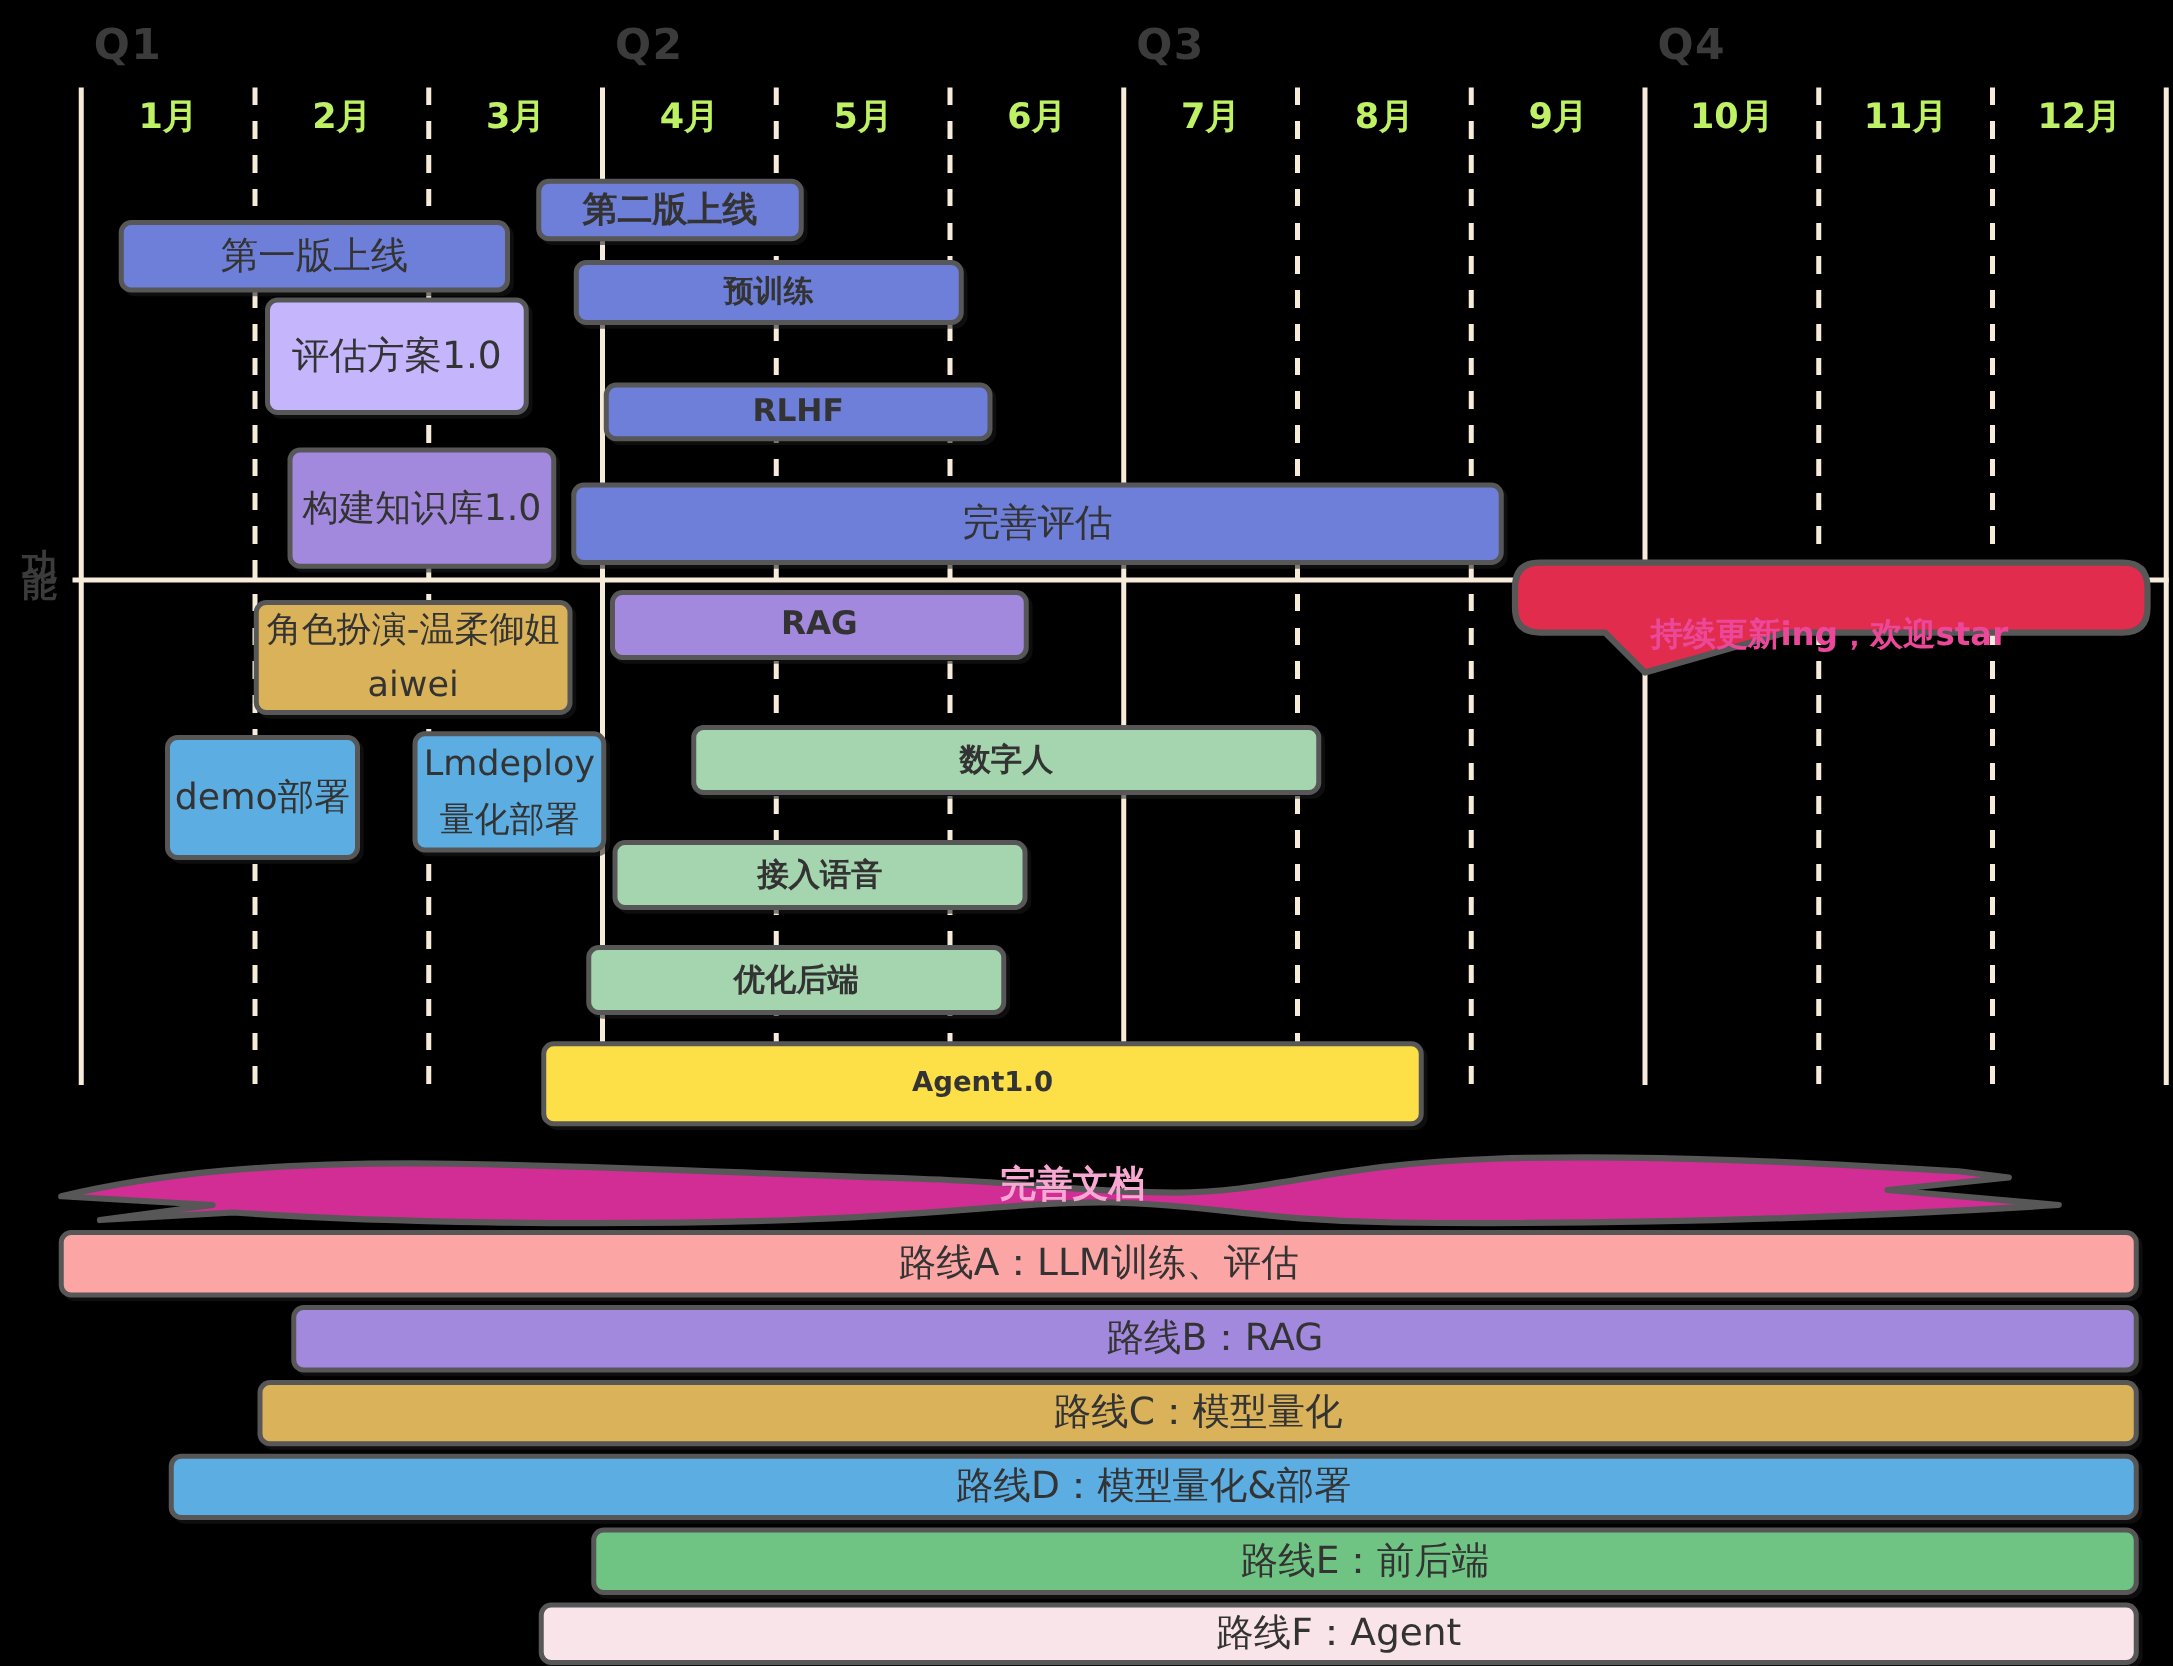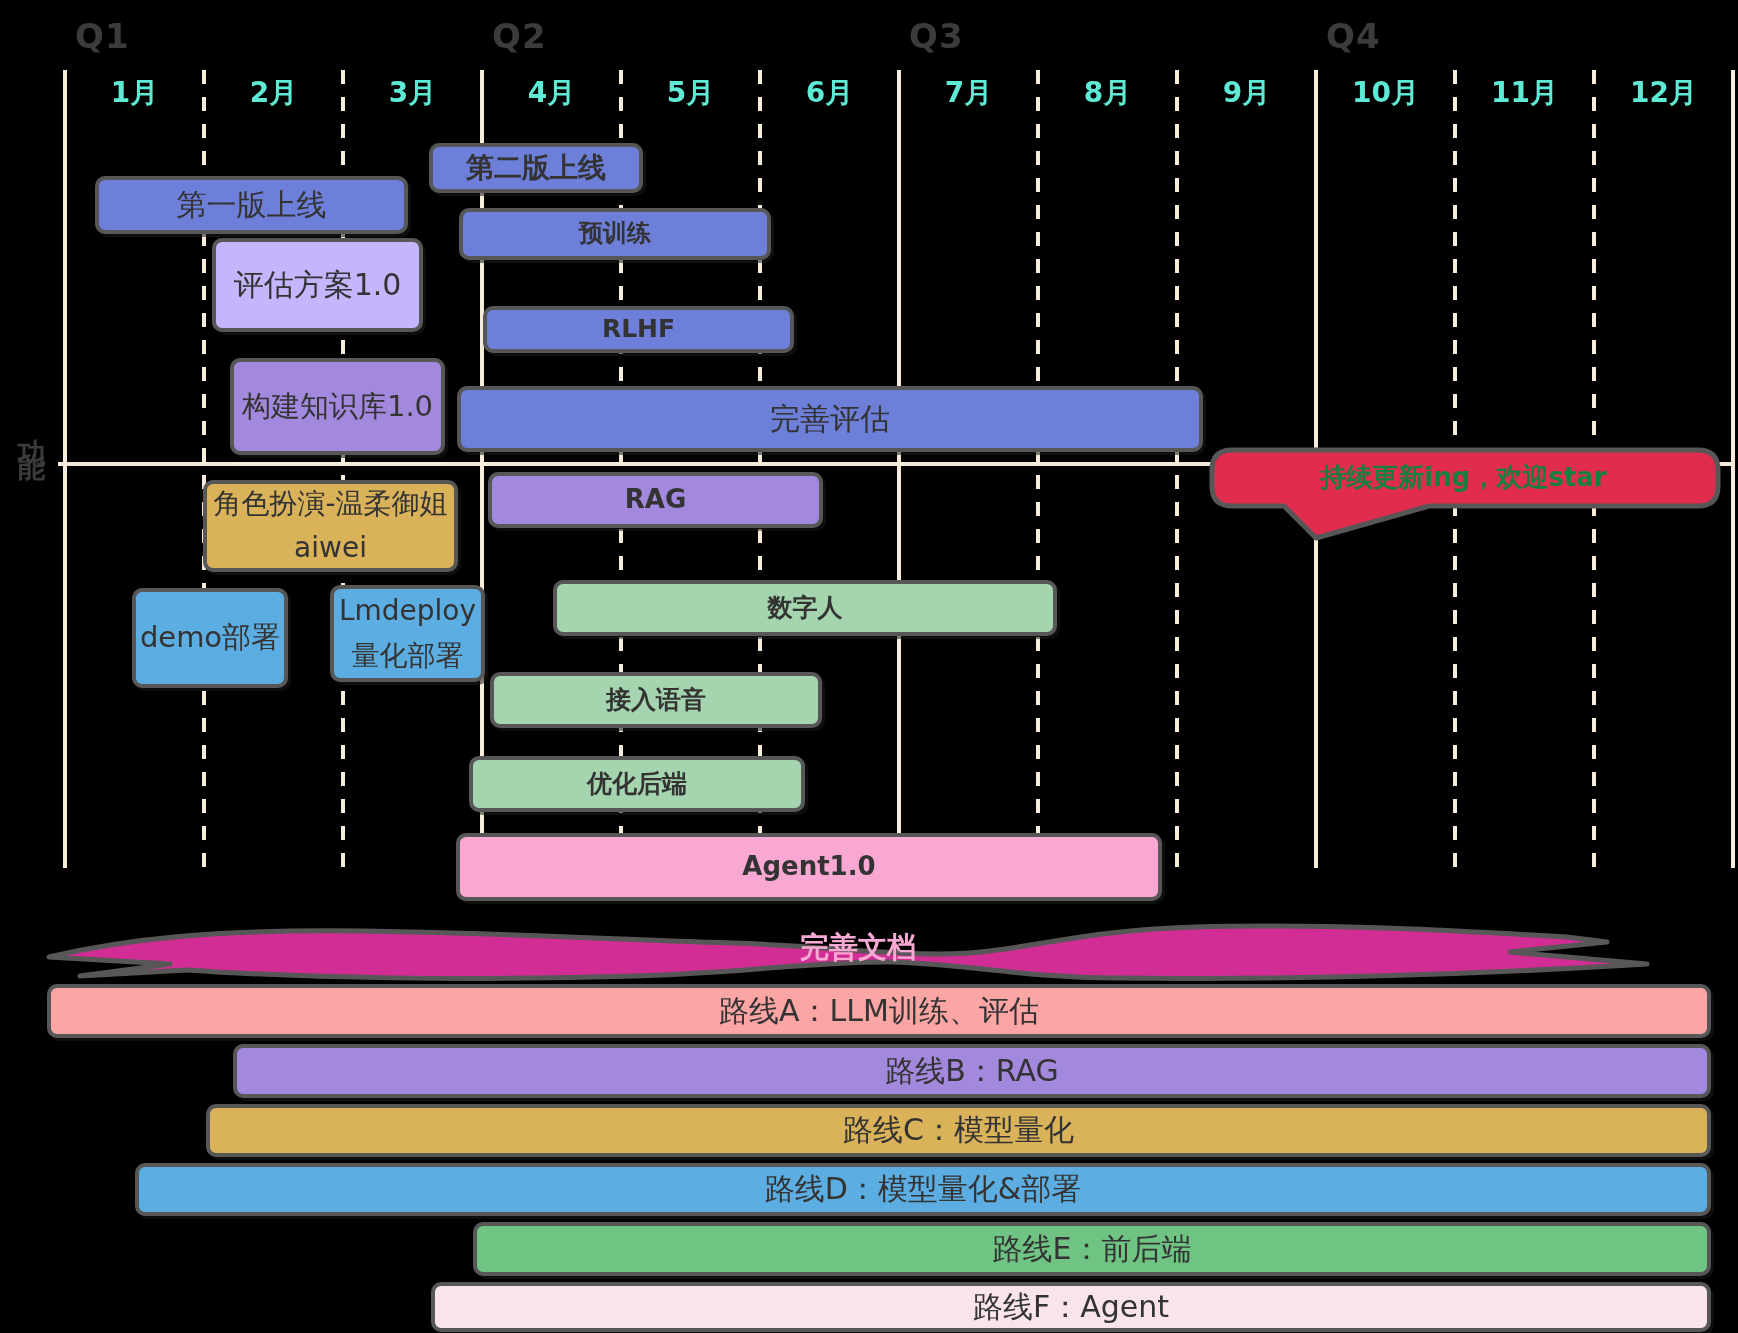--- a/index.html
+++ b/index.html
@@ -8,38 +8,38 @@
     width:1738px;height:1333px;
     background:#000;
     overflow:hidden;
     font-family:"DejaVu Sans","Liberation Sans",sans-serif;
   }
   .vline{position:absolute;width:4px;}
   .vline.solid{background:#f7ecd9;}
   .vline.dashed{background:repeating-linear-gradient(to bottom,#f7ecd9 0 14px,transparent 14px 27px);}
   .hline{position:absolute;height:4px;background:#f7ecd9;}
   .qlabel{position:absolute;font-size:34px;font-weight:bold;color:#3b3b3b;letter-spacing:1px;}
-  .mlabel{position:absolute;width:139px;text-align:center;font-size:28px;font-weight:bold;color:#5eead4;}
+  .mlabel{position:absolute;width:139px;text-align:center;font-size:28px;font-weight:bold;color:#bef264;}
   .ylabel{
     position:absolute;left:10px;top:416px;width:40px;
     writing-mode:vertical-rl;text-orientation:upright;
     font-size:28px;font-weight:bold;color:#3b3b3b;letter-spacing:14px;
   }
   .task,.route{
     position:absolute;box-sizing:border-box;
     border:4px solid #575757;border-radius:10px;
     display:flex;flex-direction:column;align-items:center;justify-content:center;
     color:#333;text-align:center;line-height:1.15;
     box-shadow:3px 3px 0 rgba(25,25,25,.55);
   }
   .task div,.route div{white-space:nowrap;}
   .twoline div{margin:6px 0;}
   .callout-label{
     position:absolute;display:flex;align-items:center;justify-content:center;
-    font-weight:bold;color:#15803d;
+    font-weight:bold;color:#ec4899;margin-top:30px;
   }
   .banner-label{
     position:absolute;display:flex;align-items:center;justify-content:center;
     font-weight:bold;color:#f9a8d4;
   }
   svg{position:absolute;overflow:visible;}
 </style>
 </head>
 <body>
 
@@ -142,21 +142,21 @@
       </div>
       <div class="task" style="left: 553px; top: 580px; width: 504px; height: 56px; background: rgb(164, 213, 174); font-size: 25px; font-weight: bold;">
         <div>数字人</div>
       </div>
       <div class="task" style="left: 490px; top: 672px; width: 332px; height: 56px; background: rgb(164, 213, 174); font-size: 25px; font-weight: bold;">
         <div>接入语音</div>
       </div>
       <div class="task" style="left: 469px; top: 756px; width: 336px; height: 56px; background: rgb(164, 213, 174); font-size: 25px; font-weight: bold;">
         <div>优化后端</div>
       </div>
-      <div class="task" style="left: 456px; top: 833px; width: 706px; height: 68px; background: #f9a8d4; font-size: 26px; font-weight: bold;">
+      <div class="task" style="left: 433px; top: 833px; width: 706px; height: 68px; background: #fde047; font-size: 22px; font-weight: bold;">
         <div>Agent1.0</div>
       </div>
     </div>
   <div id="route-layer">
       <div class="route" style="left: 47px; top: 984px; width: 1664px; height: 54px; background: #fca5a5; font-size: 30px;">
         <div>路线A：LLM训练、评估</div>
       </div>
       <div class="route" style="left: 233px; top: 1044px; width: 1478px; height: 54px; background: rgb(162, 137, 222); font-size: 30px;">
         <div>路线B：RAG</div>
       </div>

